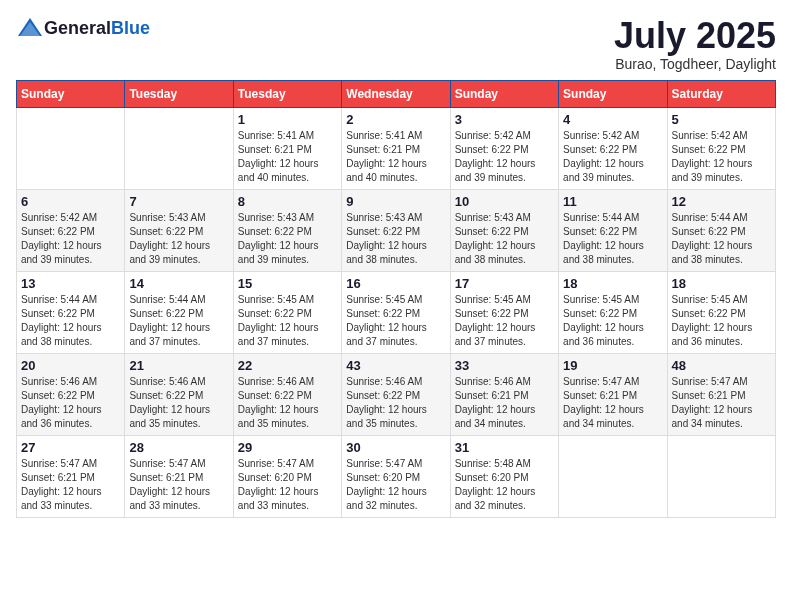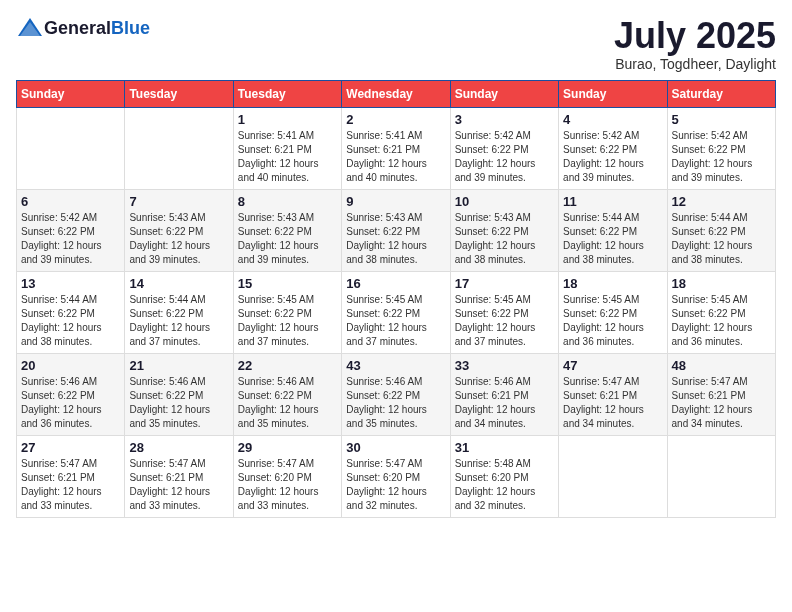--- a/index.html
+++ b/index.html
@@ -220,21 +220,21 @@
         </td>
         <td>
           <div class="day-number">43</div>
           <div class="day-info">Sunrise: 5:46 AM<br>Sunset: 6:22 PM<br>Daylight: 12 hours and 35 minutes.</div>
         </td>
         <td>
           <div class="day-number">33</div>
           <div class="day-info">Sunrise: 5:46 AM<br>Sunset: 6:21 PM<br>Daylight: 12 hours and 34 minutes.</div>
         </td>
         <td>
-          <div class="day-number">47</div>
+          <div class="day-number">19</div>
           <div class="day-info">Sunrise: 5:47 AM<br>Sunset: 6:21 PM<br>Daylight: 12 hours and 34 minutes.</div>
         </td>
         <td>
           <div class="day-number">48</div>
           <div class="day-info">Sunrise: 5:47 AM<br>Sunset: 6:21 PM<br>Daylight: 12 hours and 34 minutes.</div>
         </td>
       </tr>
       <tr>
         <td>
           <div class="day-number">27</div>

